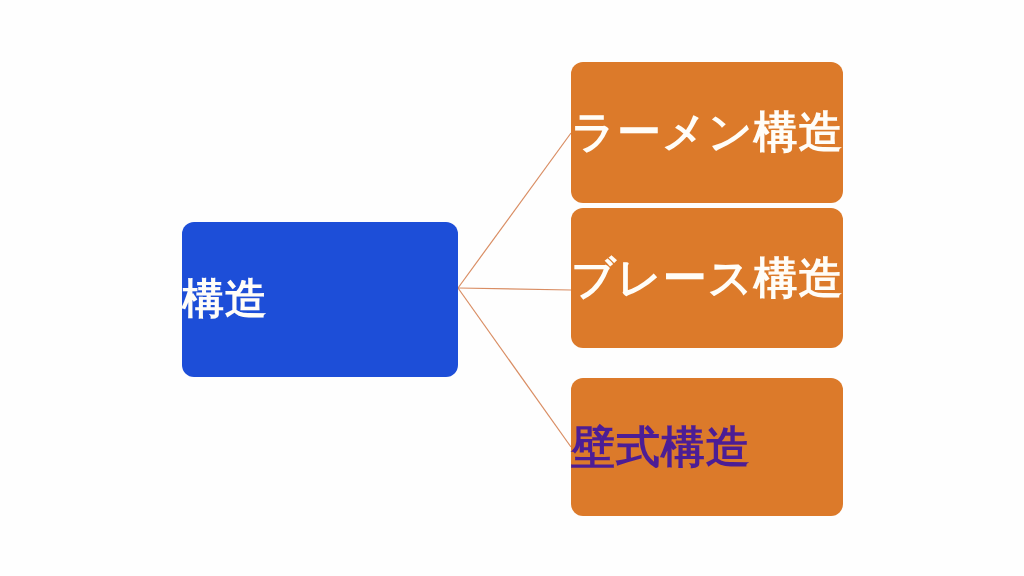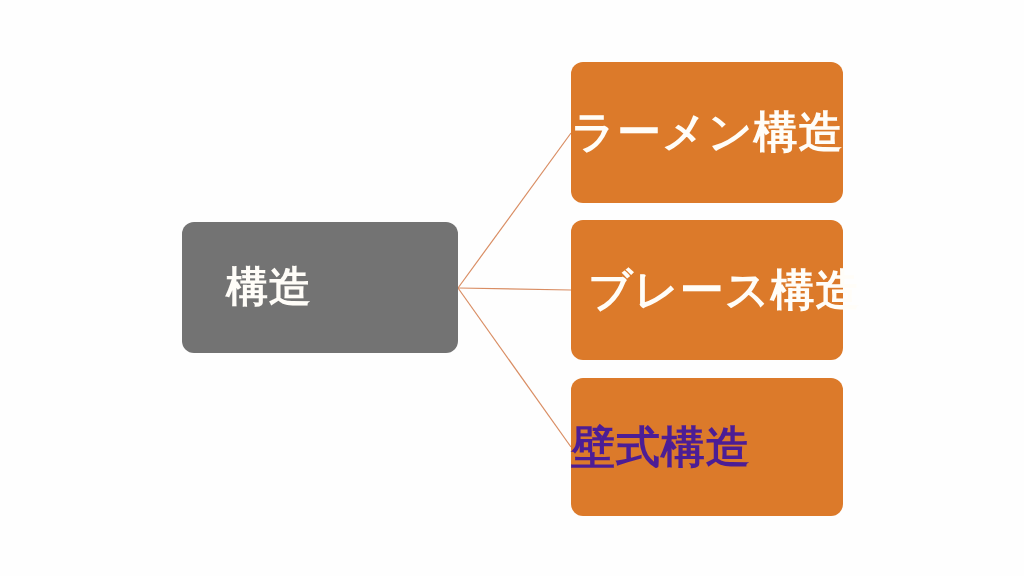--- a/index.html
+++ b/index.html
@@ -59,29 +59,29 @@
 <body style="background: rgb(254, 254, 254);">
 
 <div id="diagram-canvas" style="background: rgb(254, 254, 254);">
 
   <svg id="connector-layer" viewBox="0 0 1024 576" width="1024" height="576" xmlns="http://www.w3.org/2000/svg">
     <line x1="458" y1="288" x2="571" y2="133" stroke="#d98d63" stroke-width="1.2"></line>
     <line x1="458" y1="288" x2="571" y2="290" stroke="#d98d63" stroke-width="1.2"></line>
     <line x1="458" y1="288" x2="571" y2="447" stroke="#d98d63" stroke-width="1.2"></line>
   </svg>
 
-  <div class="node node-root" id="node-root" style="left: 182px; top: 222px; width: 276px; height: 131px; background: #737373; color: rgb(255, 253, 248); padding-left: 44px;">
+  <div class="node node-root" id="node-root" style="left: 182px; top: 222px; width: 276px; height: 155px; background: #1d4ed8; color: rgb(255, 253, 248);">
     <span class="node-label">構造</span>
   </div>
 
   <div class="node node-child" id="node-child-0" style="left: 571px; top: 62px; width: 272px; height: 141px; background: rgb(220, 122, 42); color: rgb(255, 253, 248);">
     <span class="node-label">ラーメン構造</span>
   </div>
 
-  <div class="node node-child" id="node-child-1" style="left: 571px; top: 220px; width: 272px; height: 140px; background: rgb(220, 122, 42); color: rgb(255, 253, 248); padding-left: 17px;">
+  <div class="node node-child" id="node-child-1" style="left: 571px; top: 208px; width: 272px; height: 140px; background: rgb(220, 122, 42); color: rgb(255, 253, 248);">
     <span class="node-label">ブレース構造</span>
   </div>
 
   <div class="node node-child" id="node-child-2" style="left: 571px; top: 378px; width: 272px; height: 138px; background: rgb(220, 122, 42); color: #4c1d95;">
     <span class="node-label">壁式構造</span>
   </div>
 
 </div>
 
 </body></html>

